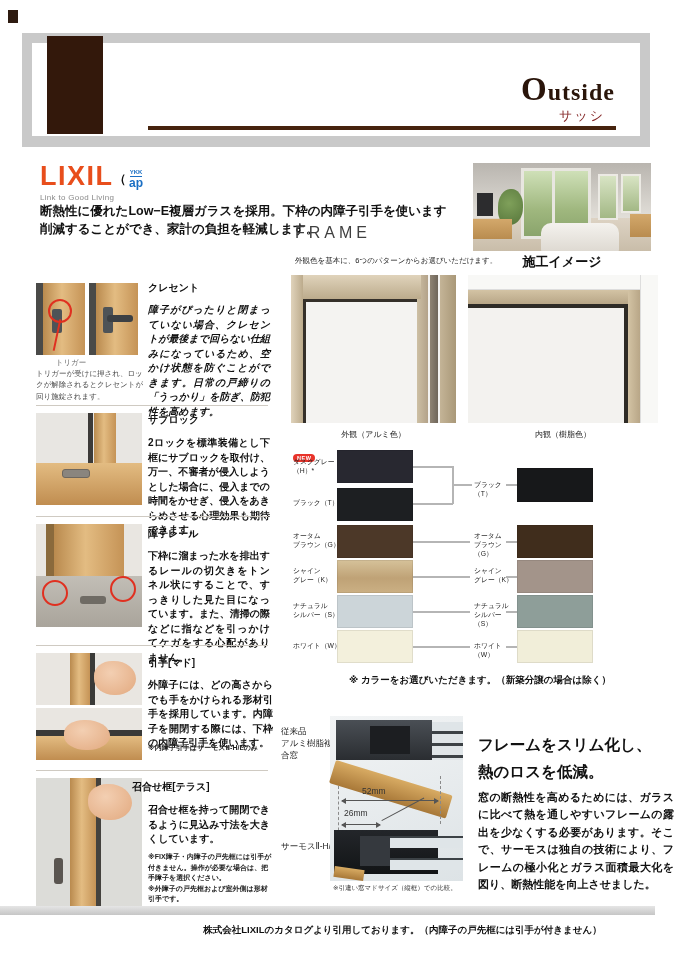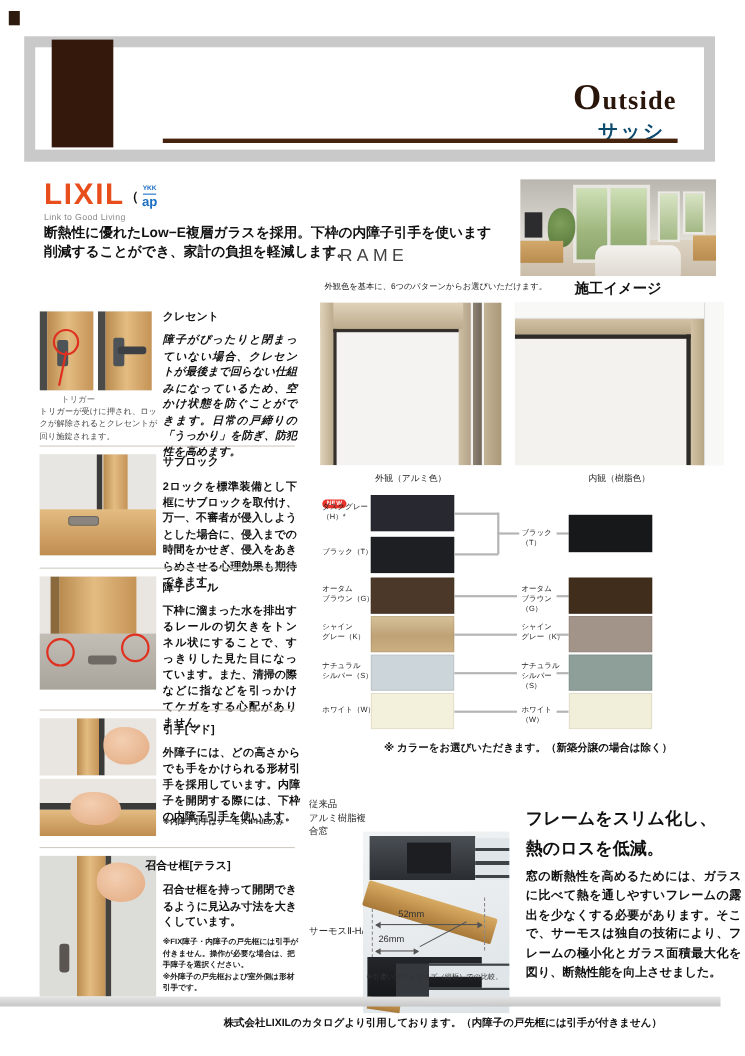--- a/index.html
+++ b/index.html
@@ -8,21 +8,21 @@
   .abs{position:absolute;}
 
   
   .corner-mark{background:#2e1b10;}
   .banner{background:#c9c9c9;}
   .banner-inner{position:absolute;left:10px;top:10px;right:10px;bottom:11px;background:#fff;}
   .banner-block{background:#33180b;}
   .banner-title{font-family:"Liberation Serif","DejaVu Serif",serif;font-weight:bold;
                 font-size:24px;color:#2a150a;letter-spacing:1px;}
   .banner-title::first-letter{font-size:33px;}
-  .banner-sub{font-size:18px;font-weight:bold;color:#0c4a6e;letter-spacing:2px;}
+  .banner-sub{font-size:13px;font-weight:normal;color:#7f1d1d;letter-spacing:2px;}
   .banner-rule{background:#46230e;}
 
   
   .lixil{font-size:27px;font-weight:bold;color:#e84e1c;letter-spacing:1.5px;line-height:1;}
   .lixil-tag{font-size:8px;color:#8a8a8a;margin-top:3px;letter-spacing:0.3px;}
   .ykk-row{display:flex;align-items:center;gap:3px;}
   .paren,.ykk-text{font-size:12px;font-weight:bold;color:#111;}
   .ykk-logo{display:inline-flex;flex-direction:column;align-items:center;line-height:1;}
   .ykk-top{font-size:6px;font-weight:bold;color:#1a6fc4;border-bottom:1px solid #1a6fc4;padding-bottom:1px;}
   .ykk-bottom{font-size:12px;font-weight:bold;color:#1a6fc4;}
@@ -54,21 +54,21 @@
   .cline{background:#b5b5b5;}
   .new-badge{background:#e8332a;color:#fff;font-size:5.5px;font-weight:bold;
              border-radius:5px;padding:1px 4px;display:inline-block;letter-spacing:0.5px;}
   .color-note{font-size:9.5px;font-weight:bold;color:#111;text-align:center;}
 
   
   .slim-label{font-size:8.5px;color:#222;white-space:pre-line;line-height:1.4;}
   .slim-heading{font-size:15.5px;font-weight:bold;color:#111;white-space:pre-line;line-height:1.75;}
   .slim-body{font-size:11px;font-weight:600;line-height:1.58;color:#111;text-align:justify;}
   .slim-note{font-size:6.5px;color:#333;}
-  .diagram{background:linear-gradient(160deg,#f2f4f5,#dde3e6);margin-top:40px;}
+  .diagram{background:linear-gradient(160deg,#f2f4f5,#dde3e6);}
   .dim-label{font-size:8.5px;color:#333;}
   .dim-arrow{height:0;border-top:1.2px solid #555;}
   .dim-arrow::before,.dim-arrow::after{content:"";position:absolute;top:-3.5px;width:0;height:0;
       border-top:3px solid transparent;border-bottom:3px solid transparent;}
   .dim-arrow::before{left:-1px;border-right:5px solid #555;}
   .dim-arrow::after{right:-1px;border-left:5px solid #555;}
   .dash-v{border-left:1px dashed #8a8a8a;width:0;}
 
   
   .footer-band{background:linear-gradient(180deg,#e5e5e5,#c6c6c6);}

